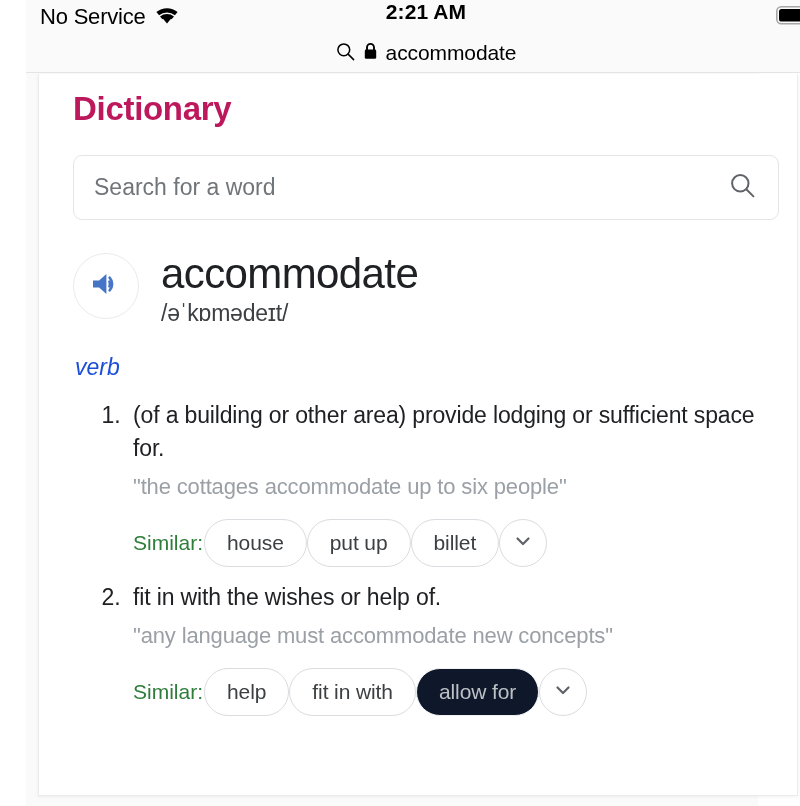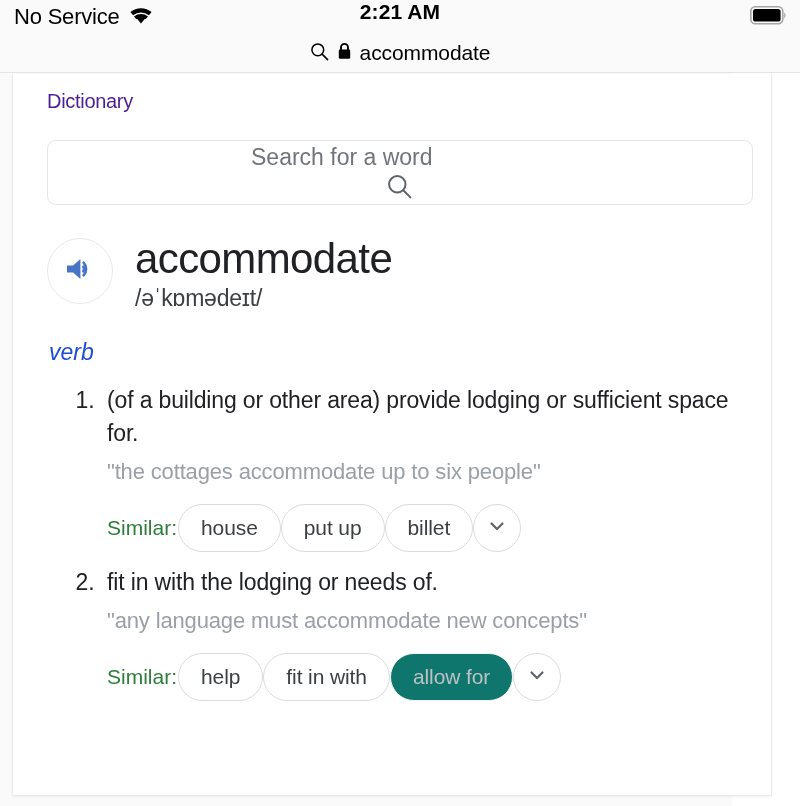--- a/index.html
+++ b/index.html
@@ -2,21 +2,21 @@
 <html><head>
 <meta charset="utf-8">
 <style>
   * { box-sizing: border-box; margin: 0; padding: 0; }
   html, body {
     width: 800px; height: 806px;
     background: #ffffff;
     font-family: "Liberation Sans", "DejaVu Sans", sans-serif;
     overflow: hidden;
   }
-  .screen { position: relative; width: 732px; height: 806px; background: #fafafa; }
+  .screen { position: relative; width: 732px; height: 806px; background: #fafafa; margin-left: 26px; }
 
   
   .statusbar {
     position: absolute; top: 0; left: 0; width: 800px; height: 34px;
     display: flex; align-items: center; background: #fafafa;
   }
   .sb-left {
     position: absolute; left: 14px; top: 0; height: 34px;
     display: flex; align-items: center; gap: 8px;
   }
@@ -47,33 +47,32 @@
     width: 760px; height: 722px;
     background: #fff;
     border: 1px solid #ebebeb;
     border-top: none;
     box-shadow: 0 1px 3px rgba(0,0,0,0.06);
     overflow: hidden;
   }
   .card-inner { padding: 0 34px; }
 
   .page-title {
-    font-size: 20px; color: #4c1d95; font-weight: normal;
+    font-size: 33px; color: #be185d; font-weight: bold;
     margin-top: 16px; margin-left: 0; letter-spacing: -0.3px;
   }
 
   
   .searchbox {
     margin-top: 27px;
     height: 65px; width: 706px;
     border: 1px solid #e3e5e8; border-radius: 9px;
     background: #fff;
     display: flex; align-items: center;
     padding: 0 22px 0 20px;
-    flex-direction: column;
   }
   .search-input {
     flex: 1; border: none; outline: none;
     font-family: "Liberation Sans", "DejaVu Sans", sans-serif;
     font-size: 23px; color: #70757a; background: transparent;
   }
   .search-input::placeholder { color: #70757a; opacity: 1; }
 
   
   .headword-row {
@@ -124,21 +123,21 @@
   .similar-label {
     font-size: 21px; color: #2e7d3a; white-space: nowrap; margin-right: 1px;
   }
   .chip {
     height: 48px; border: 1px solid #dadce0; border-radius: 26px;
     background: #fff; color: #3c4043; font-size: 21px;
     display: flex; align-items: center; justify-content: center;
     padding: 0 22px; white-space: nowrap; letter-spacing: -0.1px;
   }
   .chip.muted {
-    background: #0f766e; border-color: #f1f3f4; color: #bdc1c6;
+    background: #0f172a; border-color: #f1f3f4; color: #bdc1c6;
   }
   .chip-more {
     width: 48px; height: 48px; border: 1px solid #dadce0; border-radius: 50%;
     background: #fff; display: flex; align-items: center; justify-content: center;
     flex: none;
   }
   .def-block-2 { margin-top: 14px; }
 </style>
 </head>
 <body>
@@ -233,21 +232,21 @@
               <span>
                 <svg width="20" height="20" viewBox="0 0 20 20">
                   <polyline points="4.5,7.5 10,13 15.5,7.5" fill="none" stroke="#5f6368" stroke-width="2.2" stroke-linecap="round" stroke-linejoin="round"></polyline>
                 </svg>
               </span>
             </span>
           </div>
         </li>
 
         <li class="def-block-2">
-          <div class="def-text">fit in with the lodging or needs of.</div>
+          <div class="def-text">fit in with the wishes or help of.</div>
           <div class="def-example">"any language must accommodate new concepts"</div>
           <div class="similar-row">
             <span class="similar-label">Similar:</span>
             <span class="chip">help</span>
             <span class="chip">fit in with</span>
             <span class="chip muted">allow for</span>
             <span class="chip-more">
               <span>
                 <svg width="20" height="20" viewBox="0 0 20 20">
                   <polyline points="4.5,7.5 10,13 15.5,7.5" fill="none" stroke="#5f6368" stroke-width="2.2" stroke-linecap="round" stroke-linejoin="round"></polyline>

